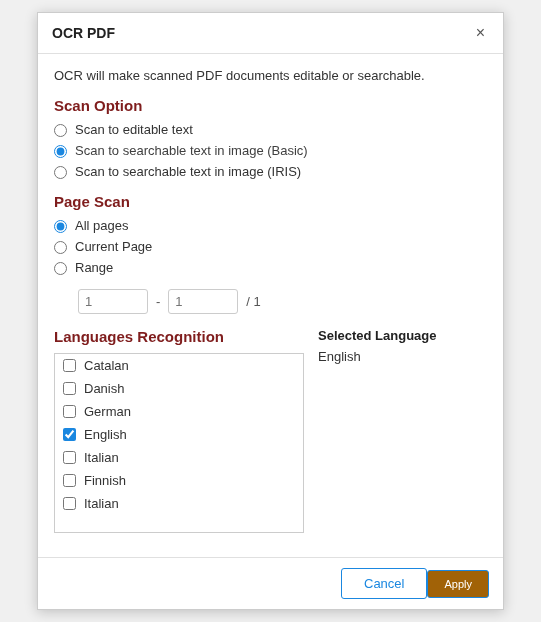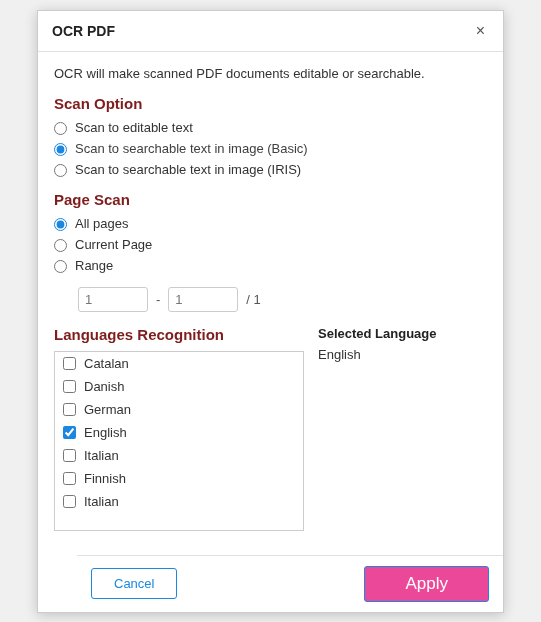--- a/index.html
+++ b/index.html
@@ -138,44 +138,42 @@
       color: #222;
       margin-bottom: 6px;
       font-size: 13px;
     }
     .selected-lang-value {
       color: #333;
       font-size: 13px;
     }
     .footer {
       display: flex;
-      justify-content: space-between;
+      justify-content: flex-end;
       align-items: center;
       padding: 10px 14px;
       border-top: 1px solid #e0e0e0;
-      gap: 8px;
-      margin-left: 39px;
     }
     .btn-cancel {
       padding: 7px 22px;
       border: 1px solid #1a87e0;
       background: #fff;
       color: #1a87e0;
       border-radius: 3px;
       cursor: pointer;
       font-size: 13px;
     }
     .btn-apply {
-      padding: 7px 40px;
+      padding: 7px 16px;
       border: 1px solid #1a87e0;
-      background: #ec4899;
+      background: #a16207;
       color: #fff;
       border-radius: 3px;
       cursor: pointer;
-      font-size: 17px;
+      font-size: 11px;
     }
 
     
     .languages-list::-webkit-scrollbar {
       width: 10px;
     }
     .languages-list::-webkit-scrollbar-track {
       background: #f0f0f0;
     }
     .languages-list::-webkit-scrollbar-thumb {

